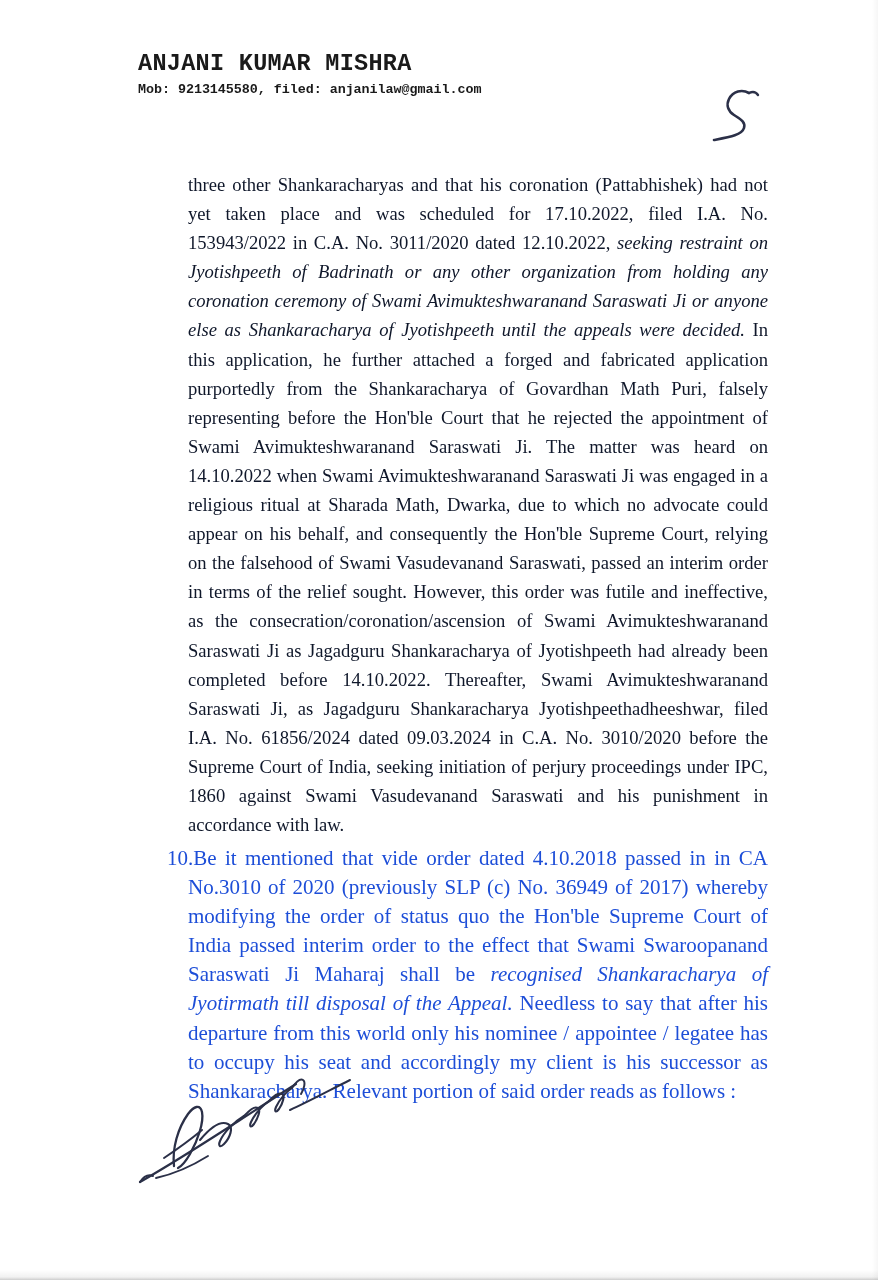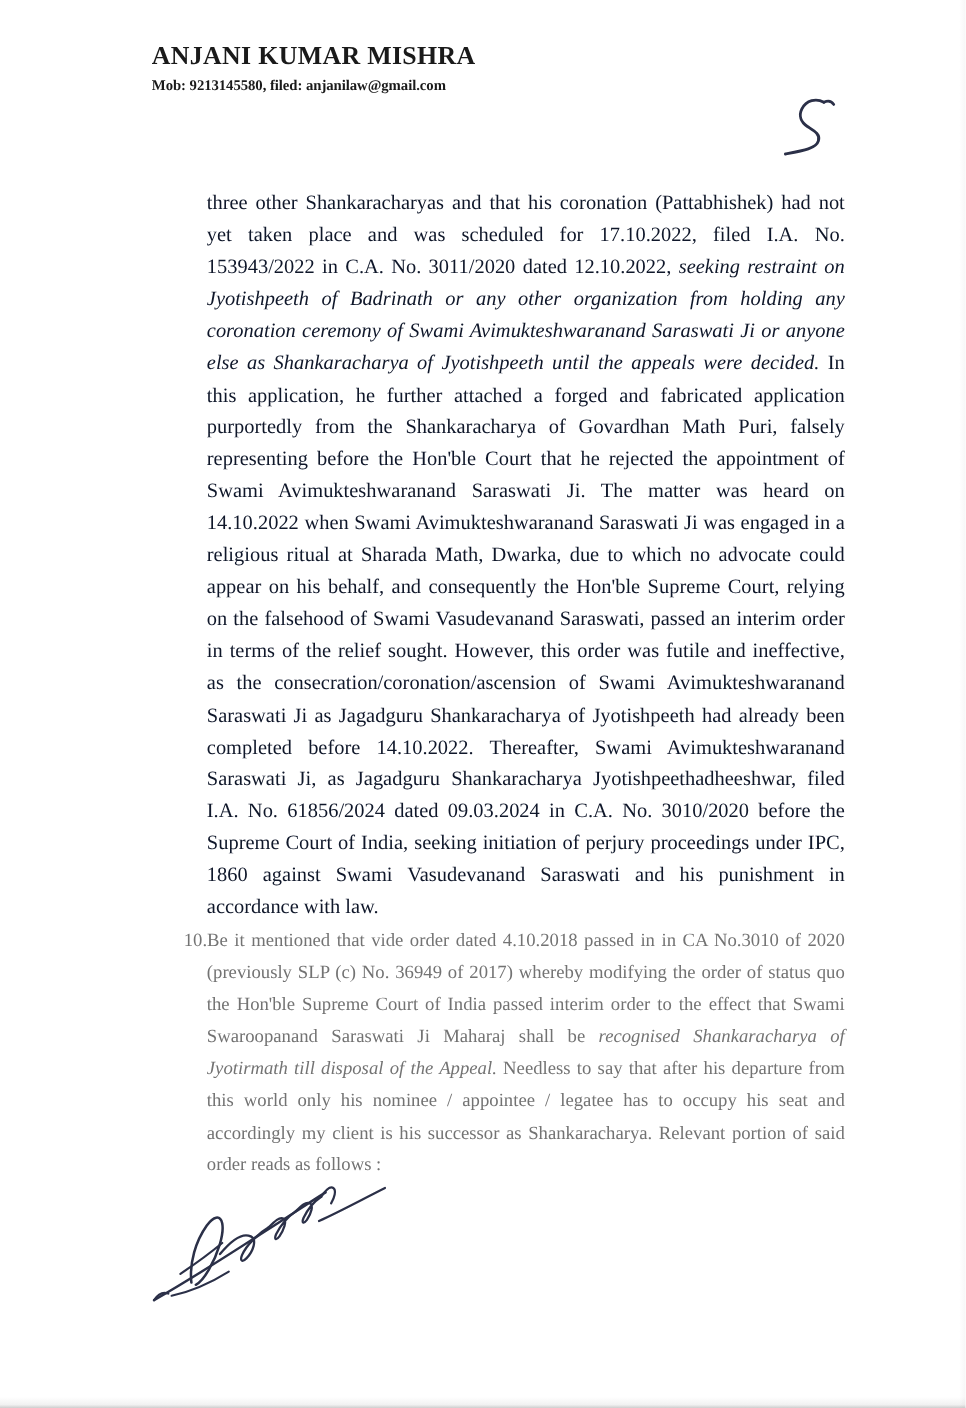--- a/index.html
+++ b/index.html
@@ -14,23 +14,23 @@
     background: #ffffff;
     overflow: hidden;
     font-family: "Liberation Serif", "DejaVu Serif", serif;
     color: #111111;
   }
 
   
   .letterhead {
     position: absolute;
     left: 138px;
-    top: 38px;
+    top: 50px;
     width: 480px;
-    font-family: Liberation Serif, serif;
+    font-family: Liberation Mono, monospace;
     color: #1a1a1a;
   }
   .lh-name {
     font-size: 23.5px;
     font-weight: 700;
     letter-spacing: 0.3px;
     line-height: 1.15;
     margin-bottom: 3px;
     white-space: nowrap;
   }
@@ -74,25 +74,25 @@
   .numbered-block {
     position: absolute;
     left: 167px;
     top: 823px;
     width: 601px;
   }
 
   
   .hanging {
     text-align: justify;
-    font-size: 17px;
+    font-size: 21px;
     line-height: 29.1px;
     padding-left: 21px;
     text-indent: -21px;
-    color: #737373;
+    color: #1d4ed8;
   }
 
   
   .signature {
     position: absolute;
     left: 128px;
     top: 1062px;
     width: 250px;
     height: 135px;
     pointer-events: none;

